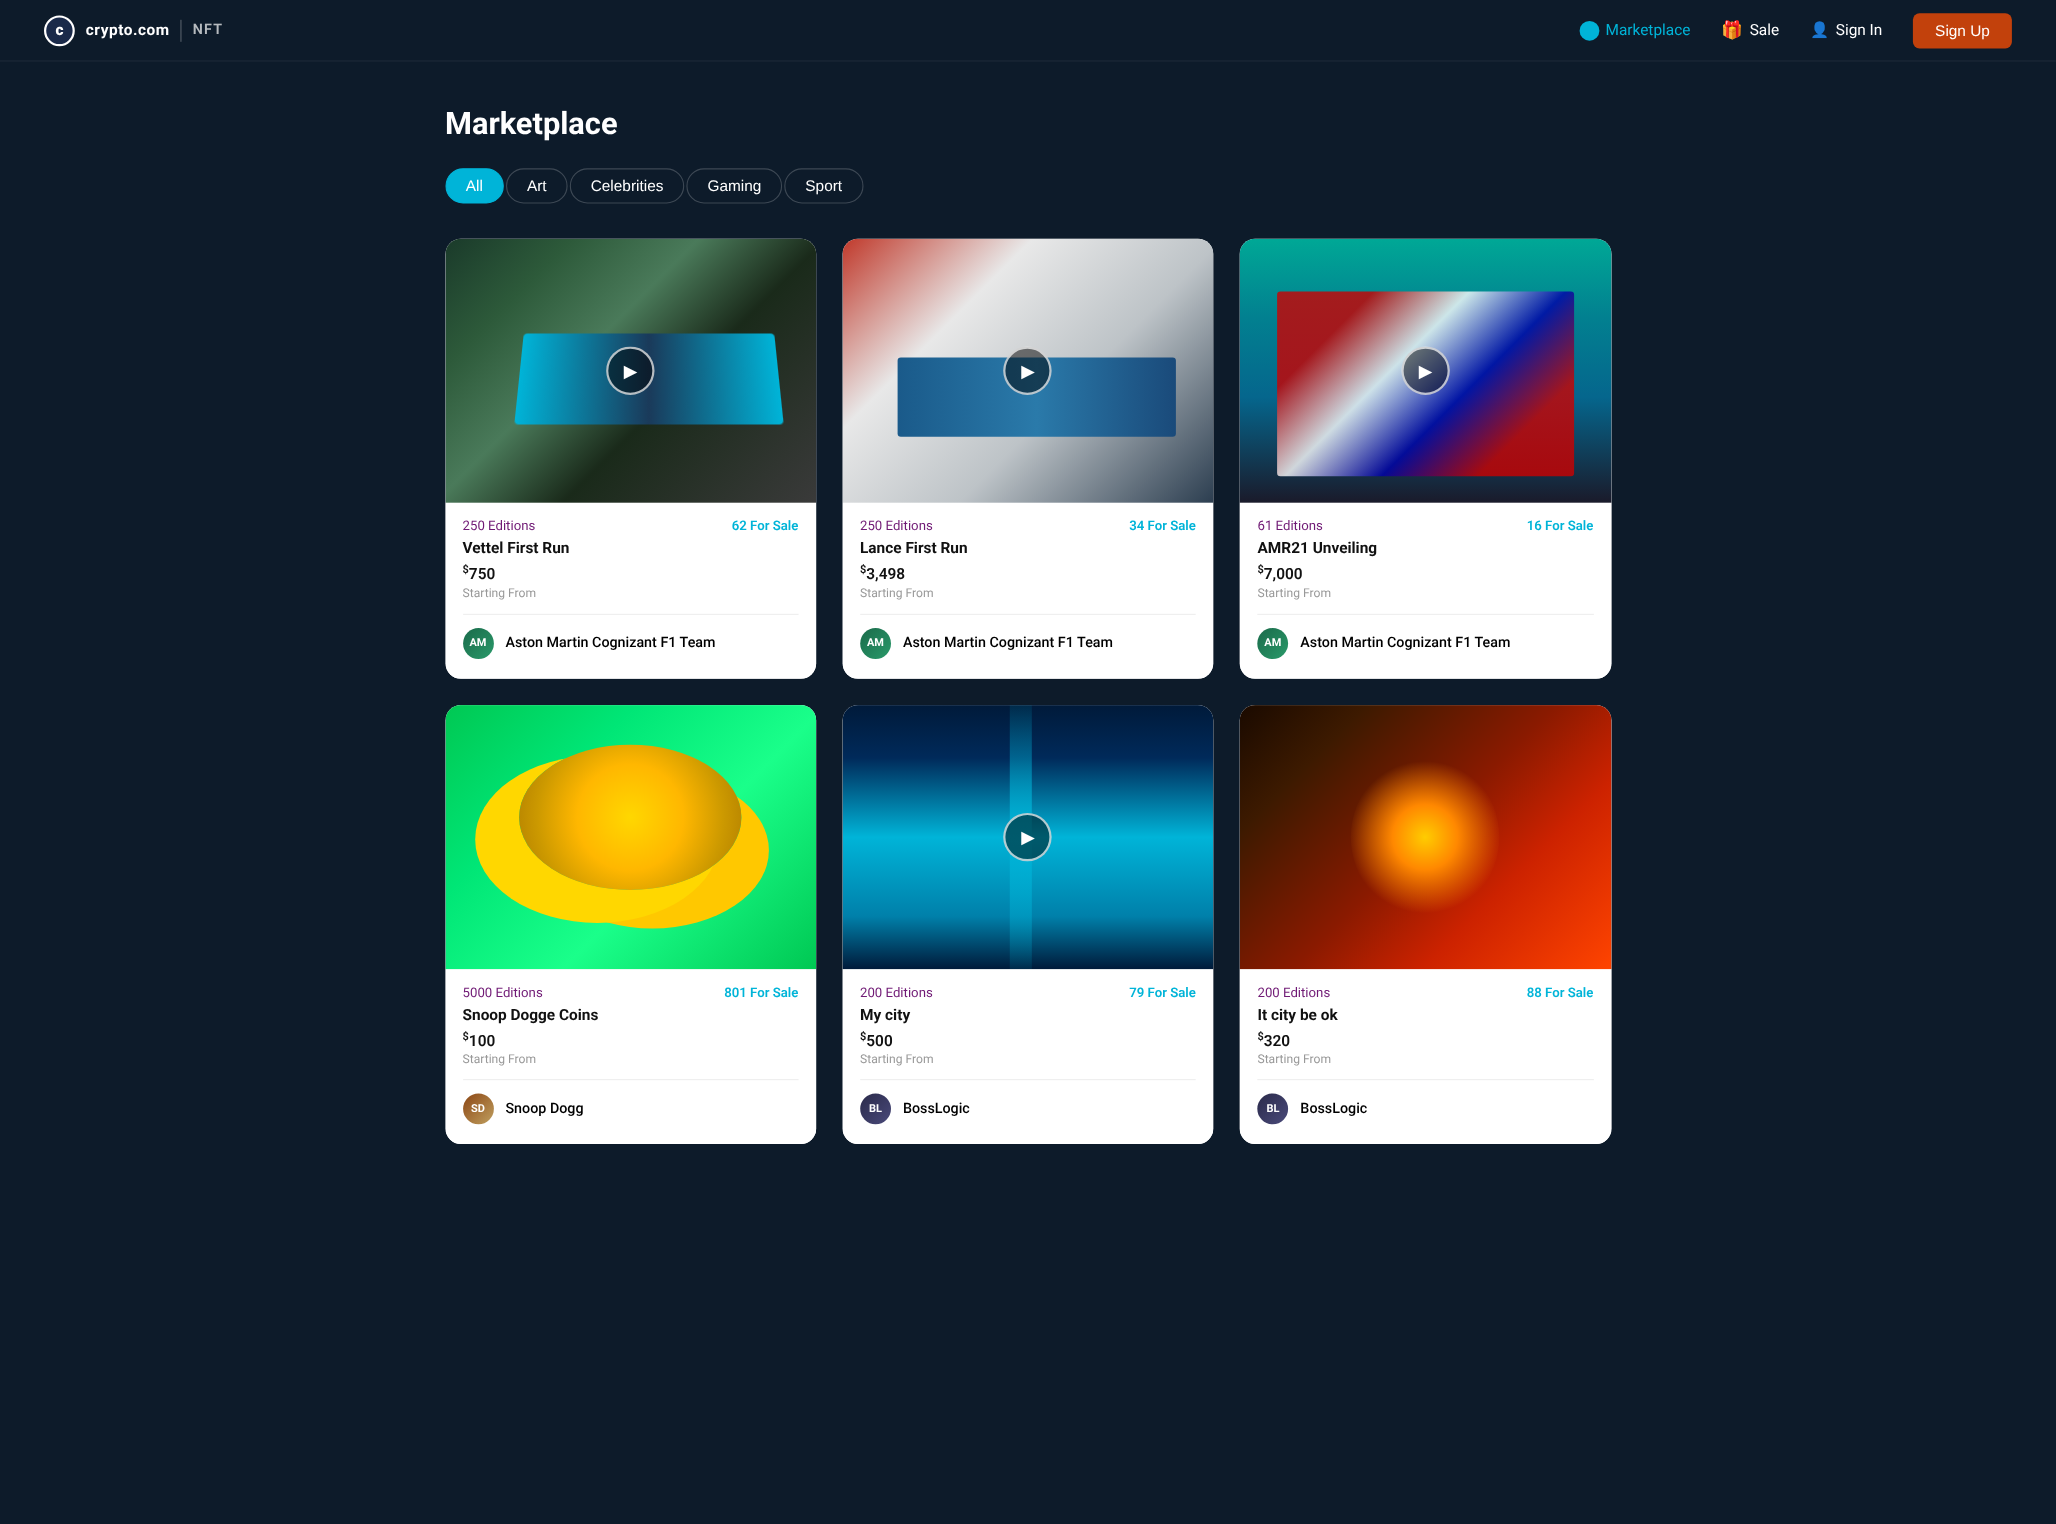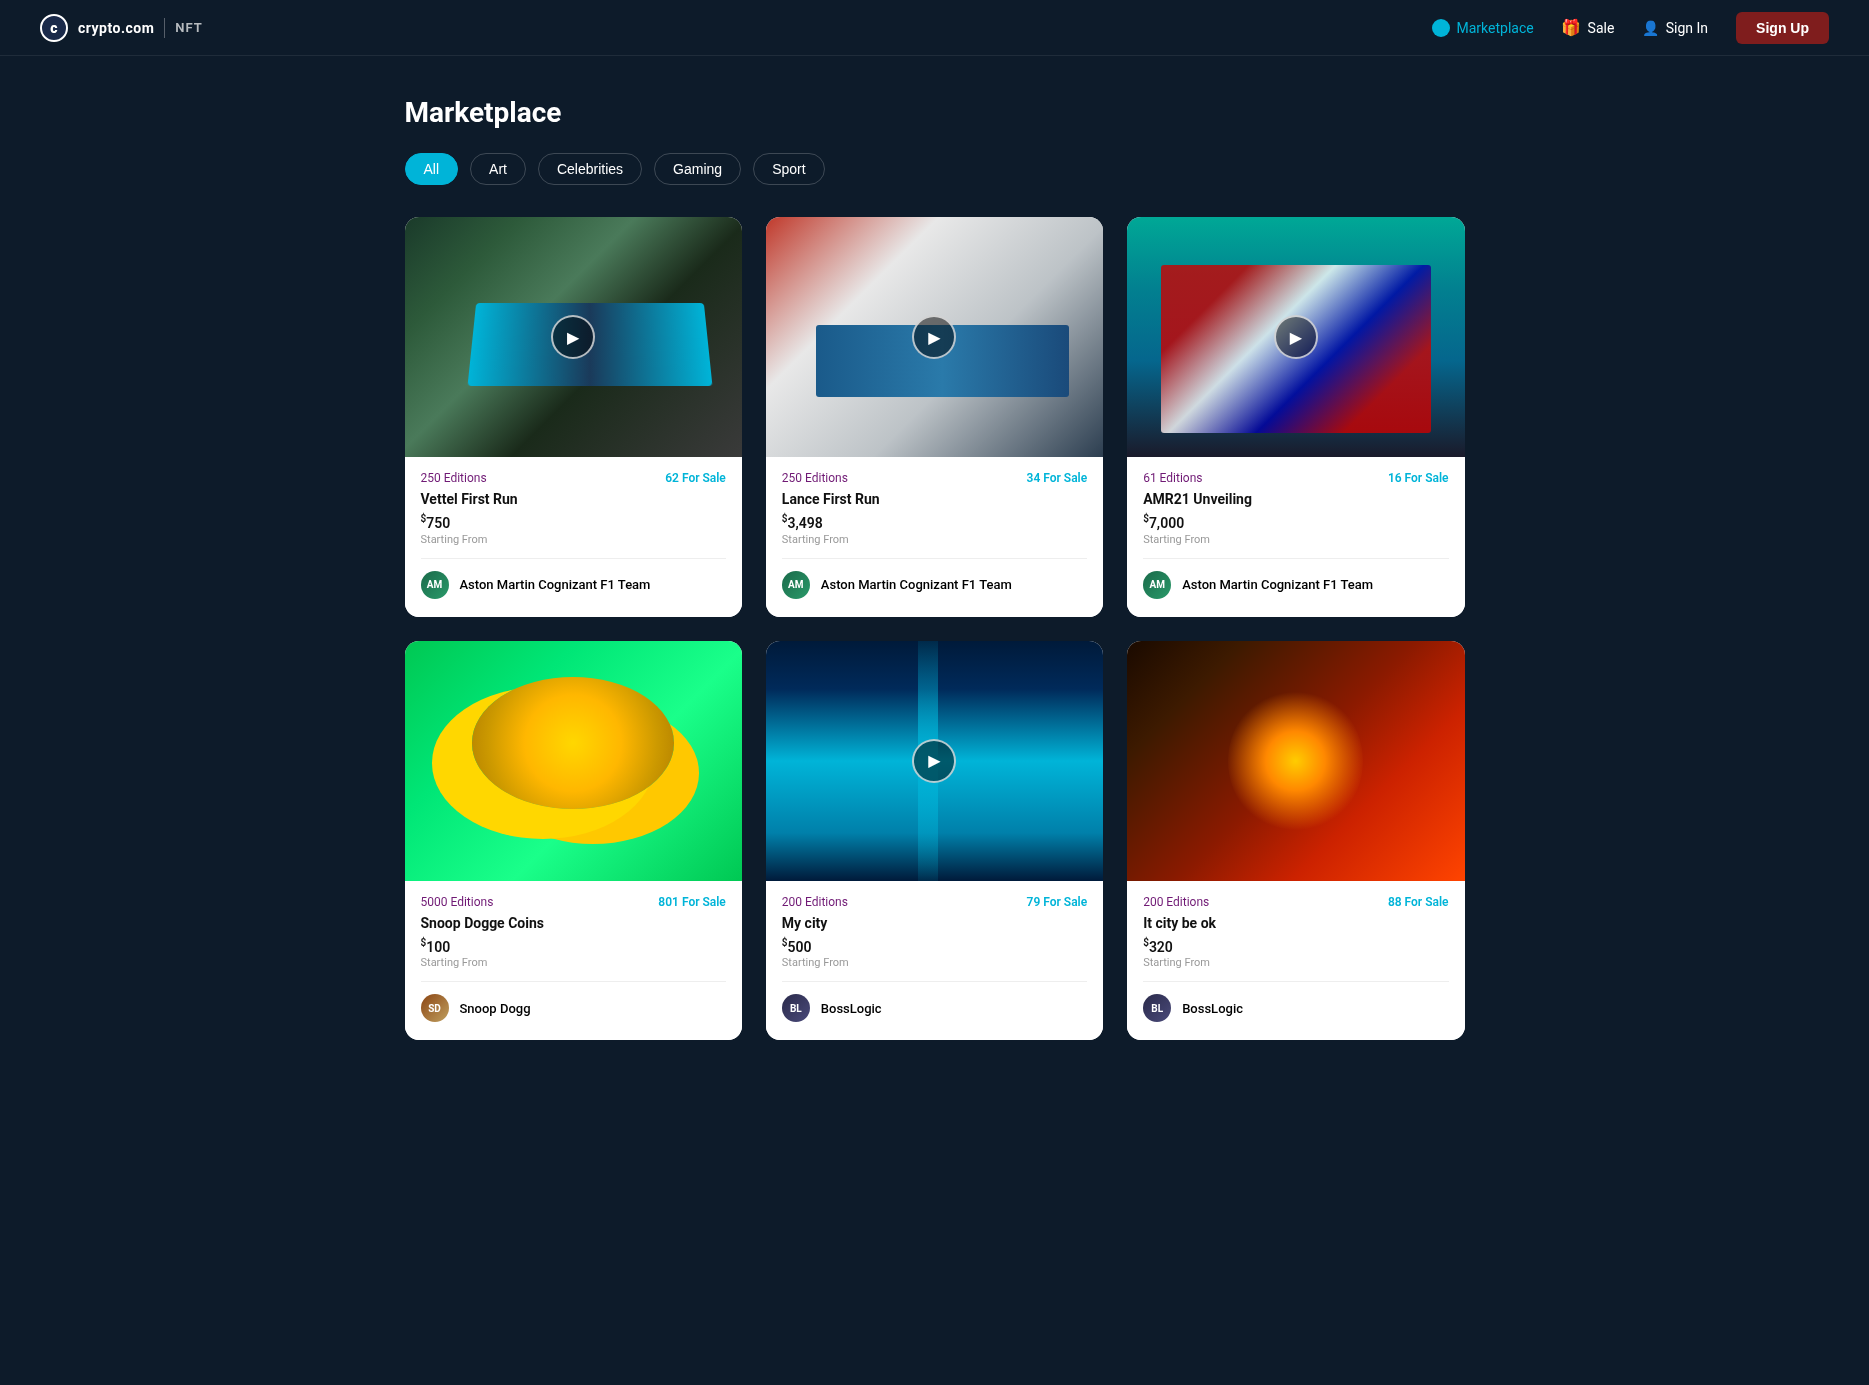--- a/index.html
+++ b/index.html
@@ -69,48 +69,48 @@
       background: #00b4d8;
       display: flex;
       align-items: center;
       justify-content: center;
       font-size: 10px;
     }
     .nav-drops-icon {
       font-size: 16px;
     }
     .btn-signup {
-      background: #7f1d1d;
+      background: #c2410c;
       color: #ffffff;
       border: none;
       border-radius: 6px;
       padding: 8px 20px;
       font-size: 14px;
-      font-weight: 700;
+      font-weight: 400;
       cursor: pointer;
     }
 
     
     .main {
       max-width: 1100px;
       margin: 0 auto;
       padding: 40px 20px;
     }
 
     .page-title {
       font-size: 28px;
       font-weight: 700;
       color: #ffffff;
       margin-bottom: 24px;
     }
 
     
     .filters {
       display: flex;
-      gap: 12px;
+      gap: 2px;
       margin-bottom: 32px;
     }
     .filter-btn {
       padding: 7px 18px;
       border-radius: 20px;
       border: 1px solid rgba(255,255,255,0.2);
       background: transparent;
       color: #ffffff;
       font-size: 14px;
       cursor: pointer;

